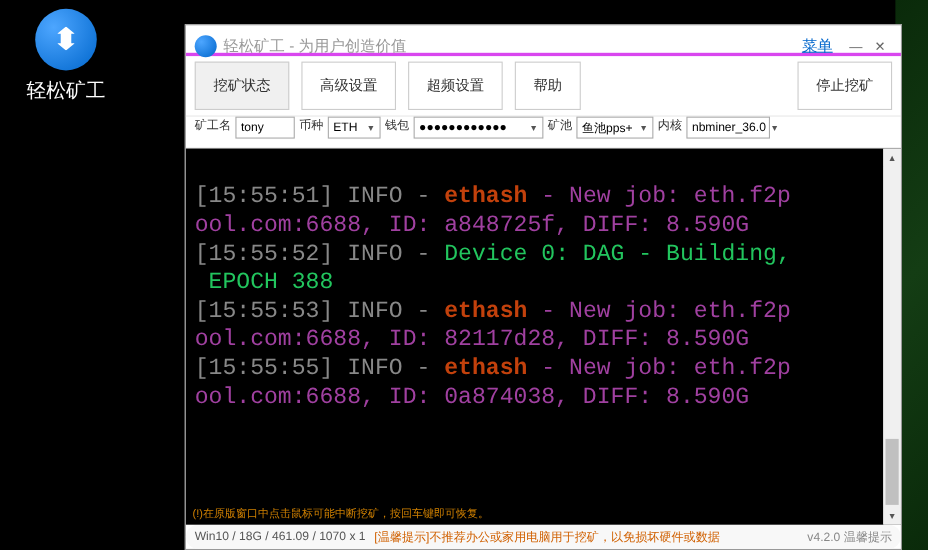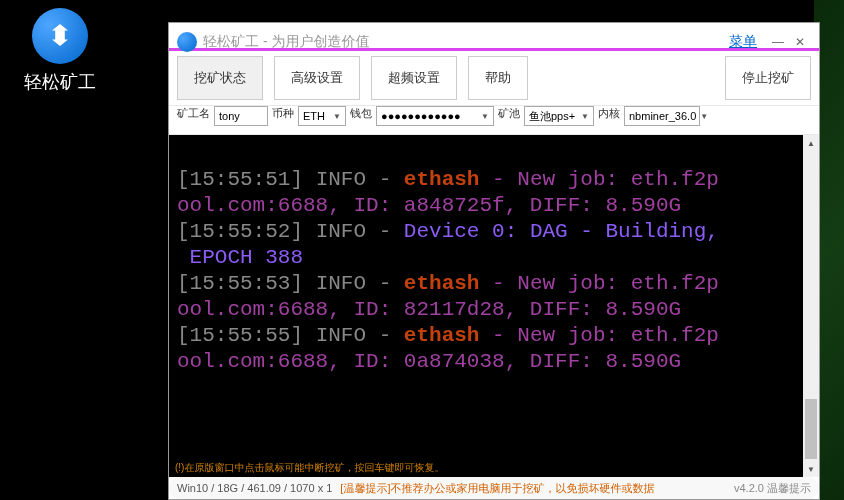--- a/index.html
+++ b/index.html
@@ -165,21 +165,21 @@
   padding: 6px 8px;
   font-family: "Courier New", monospace;
   font-size: 21px;
   line-height: 26px;
   white-space: pre-wrap;
   word-break: break-all;
 }
 .ts { color: #888; }
 .inf { color: #888; }
 .ethash { color: #c2410c; font-weight: bold; }
-.device { color: #8b5cf6; }
+.device { color: #22c55e; }
 .pool { color: #a040a0; }
 .scrollbar {
   position: absolute;
   right: 0; top: 0; bottom: 0;
   width: 16px;
   background: #f0f0f0;
   display: flex;
   flex-direction: column;
 }
 .scrollbar .sbtn {

